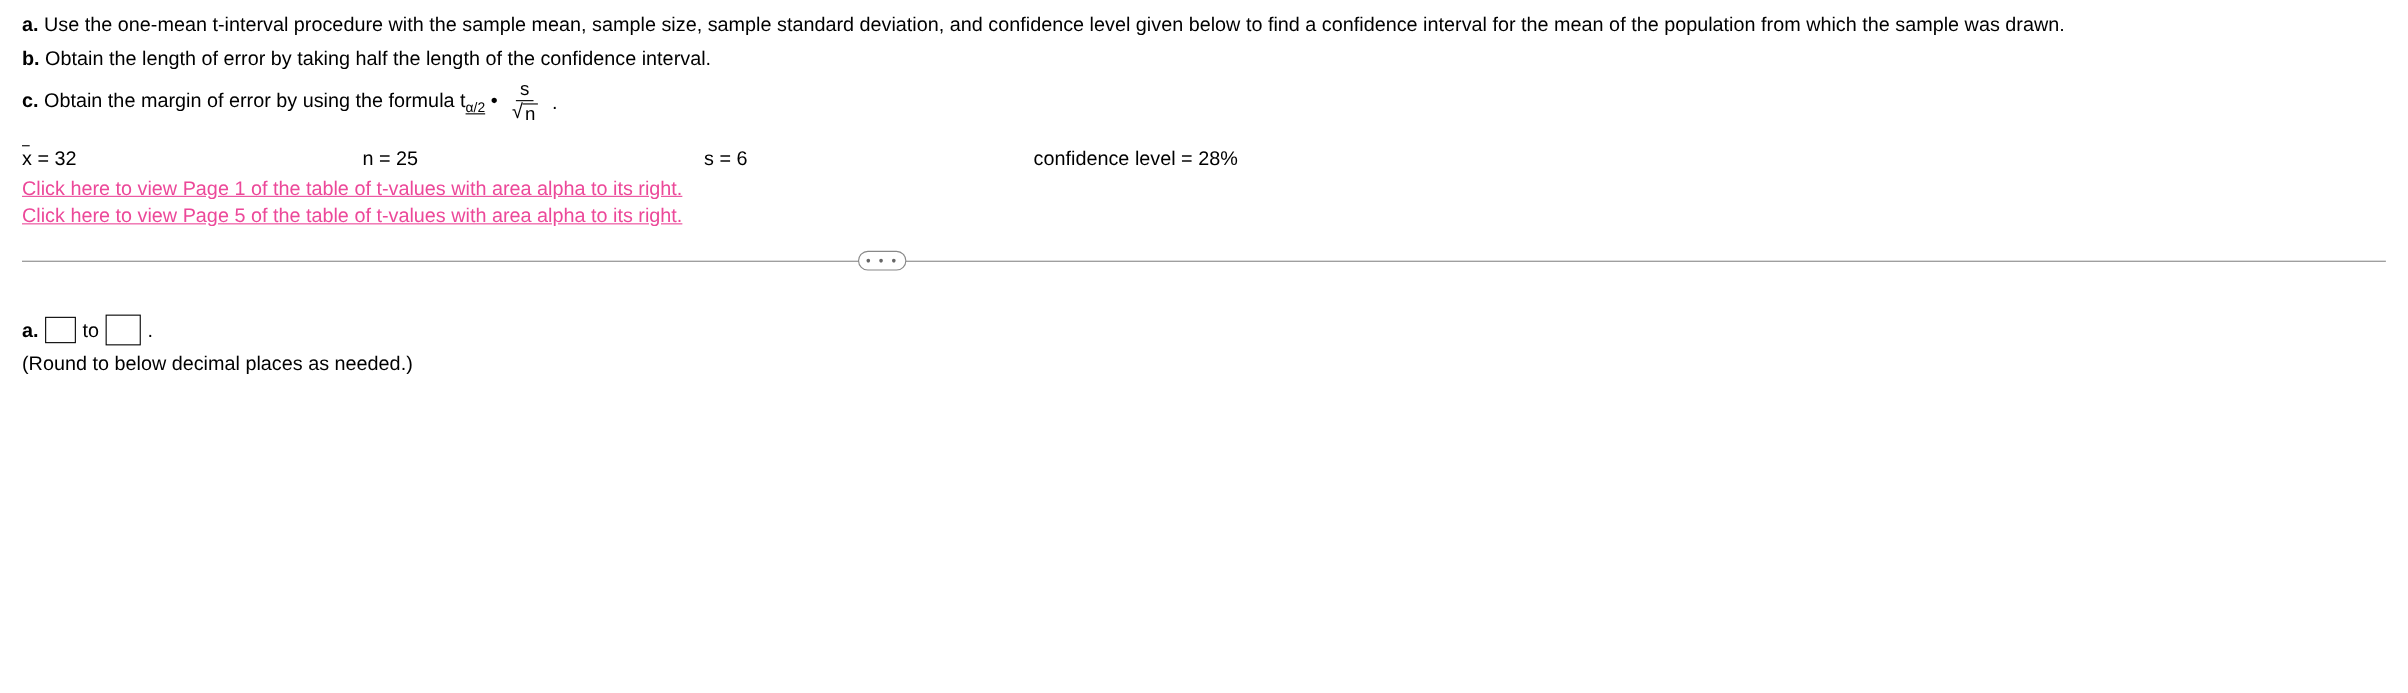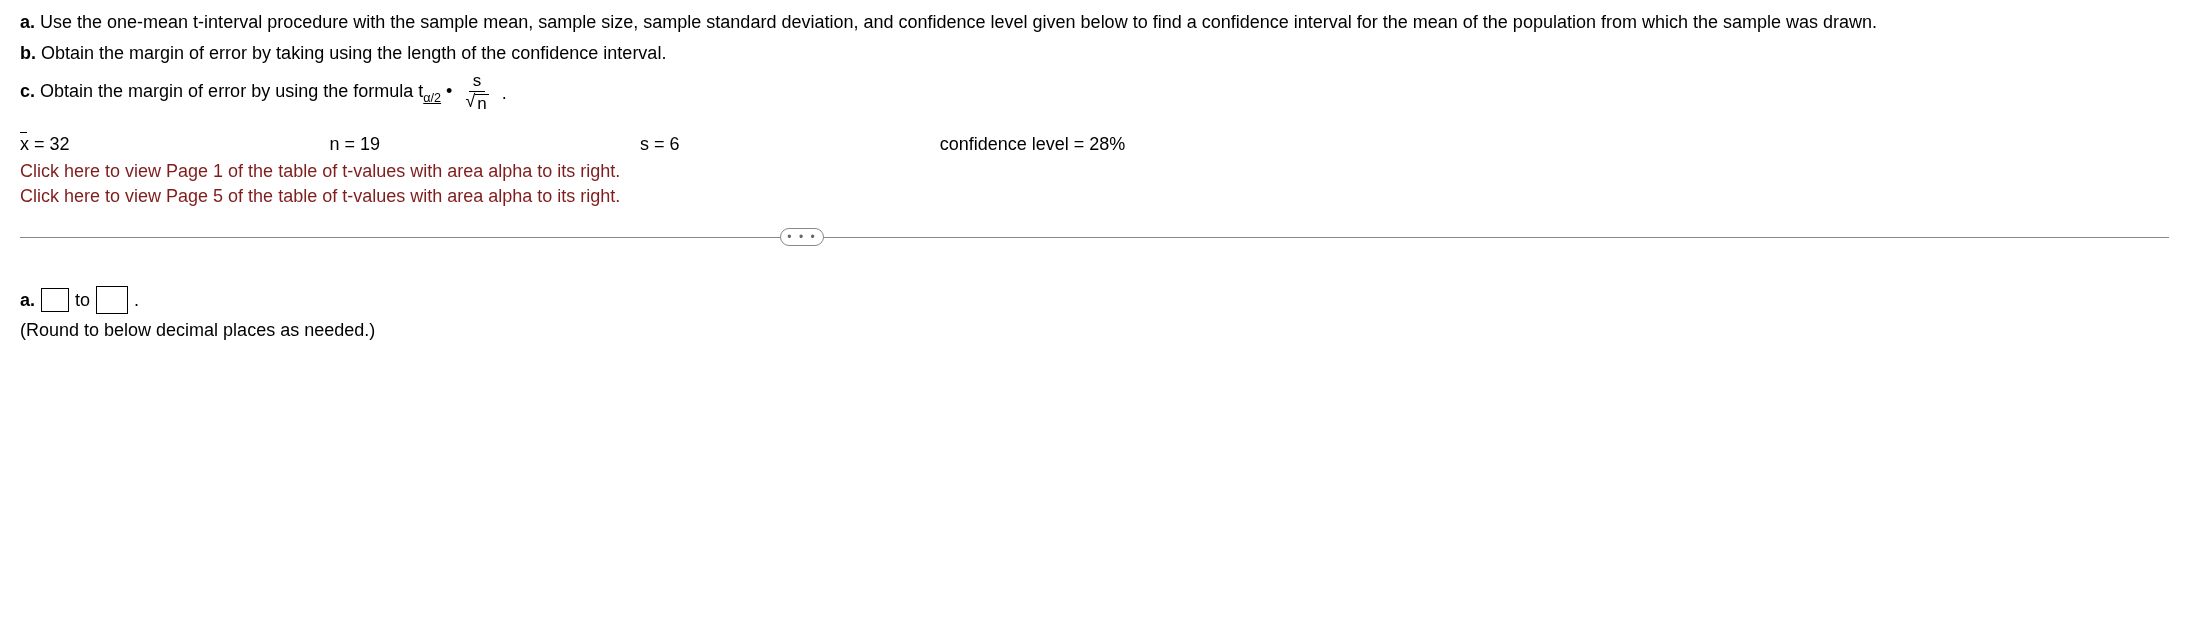--- a/index.html
+++ b/index.html
@@ -14,42 +14,42 @@
     .prompt { margin-bottom: 6px; line-height: 1.4; }
     .prompt b { font-weight: bold; }
     .formula-line { display: flex; align-items: center; gap: 6px; margin-bottom: 18px; }
     .frac { display: inline-flex; flex-direction: column; align-items: center; font-size: 17px; line-height: 1.1; vertical-align: middle; margin: 0 3px; }
     .frac .num { border-bottom: 1px solid #000; padding: 0 4px; }
     .frac .den { padding: 0 4px; }
     .sub { font-size: 0.7em; vertical-align: sub; text-decoration: underline; }
     .given-row { display: flex; gap: 260px; margin-top: 20px; margin-bottom: 4px; text-align: center; }
     .xbar { position: relative; display: inline-block; }
     .xbar::before { content: ""; position: absolute; top: -2px; left: 0; right: 2px; height: 1px; background: #000; }
-    .link { color: #7f1d1d; cursor: pointer; display: block; line-height: 1.4; }
+    .link { color: #ec4899; text-decoration: underline; cursor: pointer; display: block; line-height: 1.4; }
     .divider-wrap { position: relative; margin: 28px 0 48px 0; }
     .divider { border: none; border-top: 1px solid #888; }
     .expander { position: absolute; left: 760px; top: -9px; background: #fff; border: 1px solid #888; border-radius: 10px; width: 44px; height: 18px; display: flex; align-items: center; justify-content: center; font-size: 12px; letter-spacing: 2px; color: #666; cursor: pointer; }
     .answer-row { display: flex; align-items: center; gap: 6px; margin-bottom: 6px; flex-wrap: wrap; }
     .blank { width: 28px; height: 24px; border: 1px solid #000; display: inline-block; }
     .blank.big { width: 32px; height: 28px; }
     .sqrt { display: inline-flex; align-items: flex-start; }
     .sqrt-sym { font-size: 18px; }
     .sqrt-bar { border-top: 1px solid #000; padding: 0 2px; margin-top: 2px; }
   </style>
 </head>
 <body>
 
 <div class="prompt">
   <b>a.</b>
   <span>Use the one-mean t-interval procedure with the sample mean, sample size, sample standard deviation, and confidence level given below to find a confidence interval for the mean of the population from which the sample was drawn.</span>
 </div>
 
 <div class="prompt">
   <b>b.</b>
-  <span>Obtain the margin of error by taking using the length of the confidence interval.</span>
+  <span>Obtain the length of error by taking half the length of the confidence interval.</span>
 </div>
 
 <div class="formula-line">
   <span>
     <b>c.</b>
     <span>Obtain the margin of error by using the formula</span>
     <span> t</span><span class="sub">α/2</span>
     <span> • </span>
   </span>
   <span class="frac">
@@ -62,21 +62,21 @@
     </span>
   </span>
   <span>.</span>
 </div>
 
 <div class="given-row">
   <span>
     <span class="xbar">x</span>
     <span>= 32</span>
   </span>
-  <span>n = 19</span>
+  <span>n = 25</span>
   <span>s = 6</span>
   <span>confidence level = 28%</span>
 </div>
 
 <a class="link">Click here to view Page 1 of the table of t-values with area alpha to its right.</a>
 <a class="link">Click here to view Page 5 of the table of t-values with area alpha to its right.</a>
 
 <div class="divider-wrap">
   <hr class="divider">
   <div class="expander">

